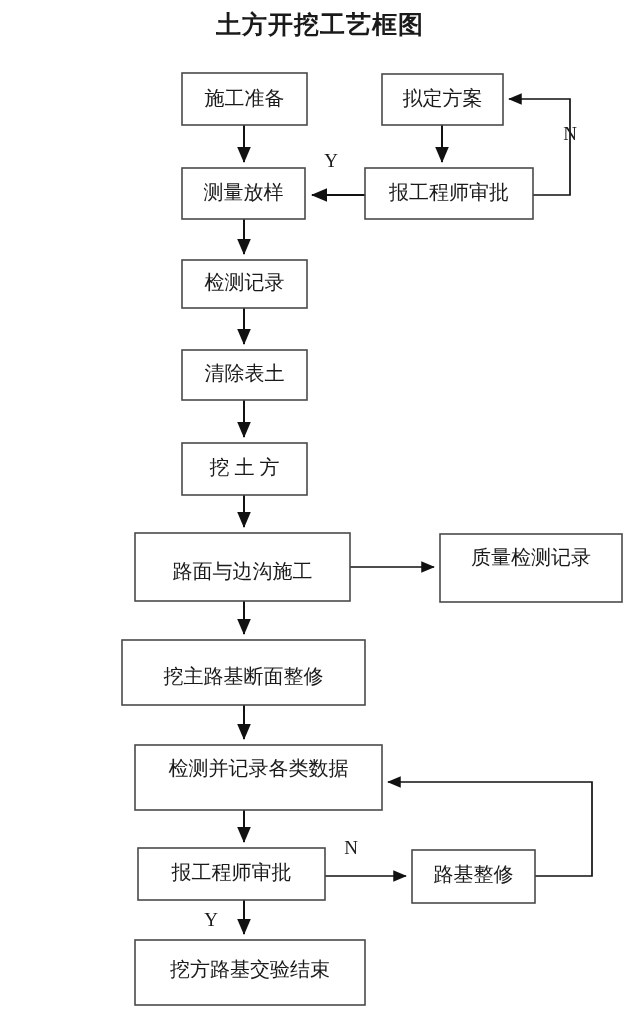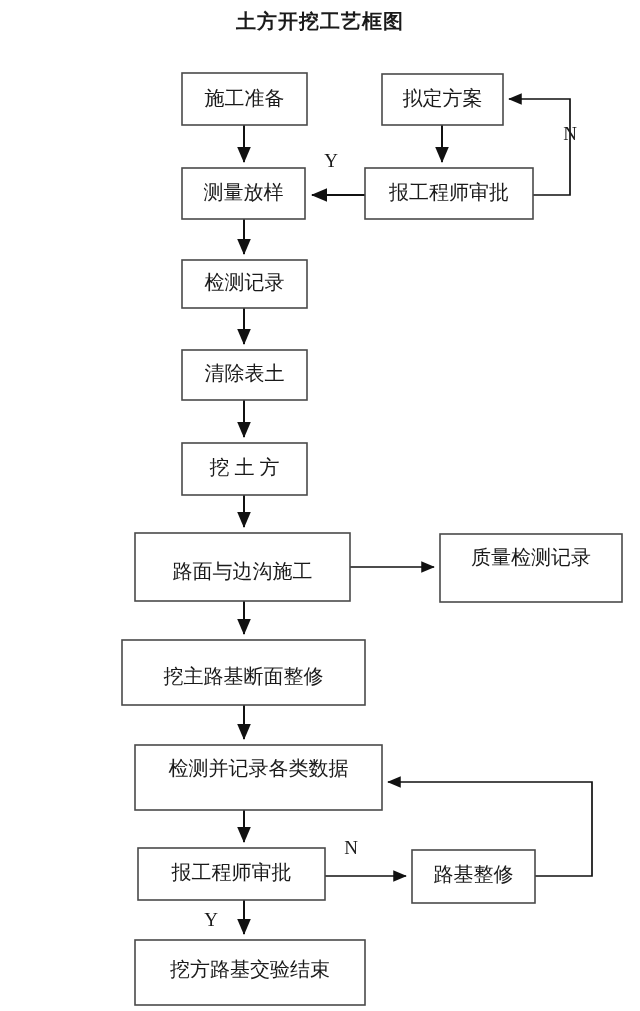--- a/index.html
+++ b/index.html
@@ -19,21 +19,21 @@
     height: 1011px;
     background: #ffffff;
   }
   .title {
     position: absolute;
     left: 0;
     top: 8px;
     width: 640px;
     text-align: center;
     font-family: "DejaVu Sans", "Liberation Sans", sans-serif;
-    font-size: 20px;
+    font-size: 25px;
     font-weight: bold;
     color: #1a1a1a;
     letter-spacing: 1px;
   }
   svg.flow {
     position: absolute;
     left: 0;
     top: 0;
     width: 640px;
     height: 1011px;

